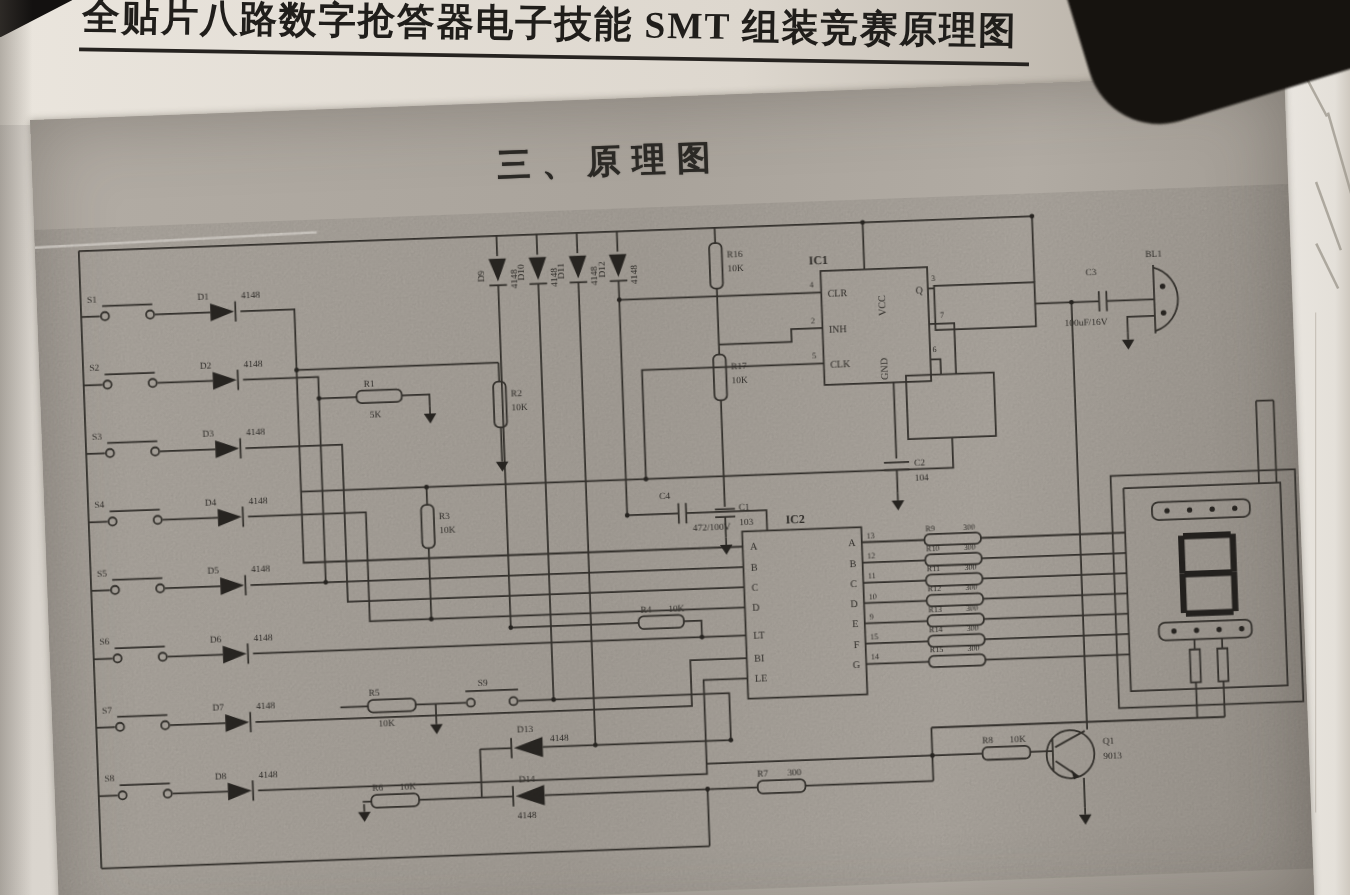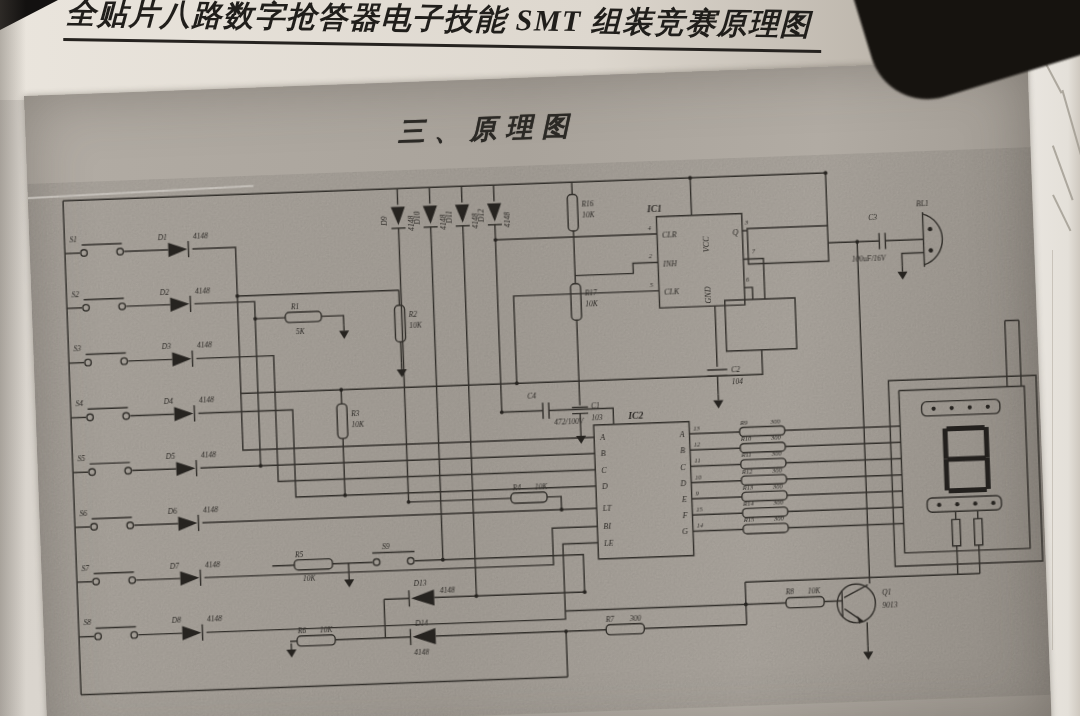--- a/index.html
+++ b/index.html
@@ -1,18 +1,18 @@
 <!DOCTYPE html>
 <html><head>
 <meta charset="utf-8">
 <style>
   html,body{margin:0;padding:0;}
   body{width:1080px;height:716px;overflow:hidden;background:#c8c2ba;font-family:"Liberation Serif",serif;}
   .stage{position:relative;width:1080px;height:716px;overflow:hidden;
-    background:linear-gradient(105deg,#d6d1ca,#ddd8d1 30%,#d0cac2 70%,#c2bcb4);font-style:italic;}
+    background:linear-gradient(105deg,#d6d1ca,#ddd8d1 30%,#d0cac2 70%,#c2bcb4);}
   .top-band{position:absolute;left:0;top:0;width:1080px;height:100px;
     background:linear-gradient(90deg,#eae5dd,#ddd7ce 55%,#b9b2a8 85%,#837c72);}
   .right-strip{position:absolute;left:1020px;top:0;width:60px;height:716px;
     background:linear-gradient(90deg,#b5afa6,#e9e5df 18%,#e4e0d9 80%,#cfc9c0);}
   .right-strip .crease{position:absolute;left:32px;top:250px;width:1px;height:400px;background:#c9c3ba;}
   .pencil{position:absolute;background:#9a948a;opacity:.75;height:1.5px;}
   .page-title{position:absolute;left:64px;top:-7px;white-space:nowrap;
     font-size:30px;font-weight:bold;color:#201e1b;letter-spacing:1.5px;
     border-bottom:3px solid #262320;padding:0 10px 4px 2px;
     transform:rotate(0.9deg);transform-origin:0 0;}

